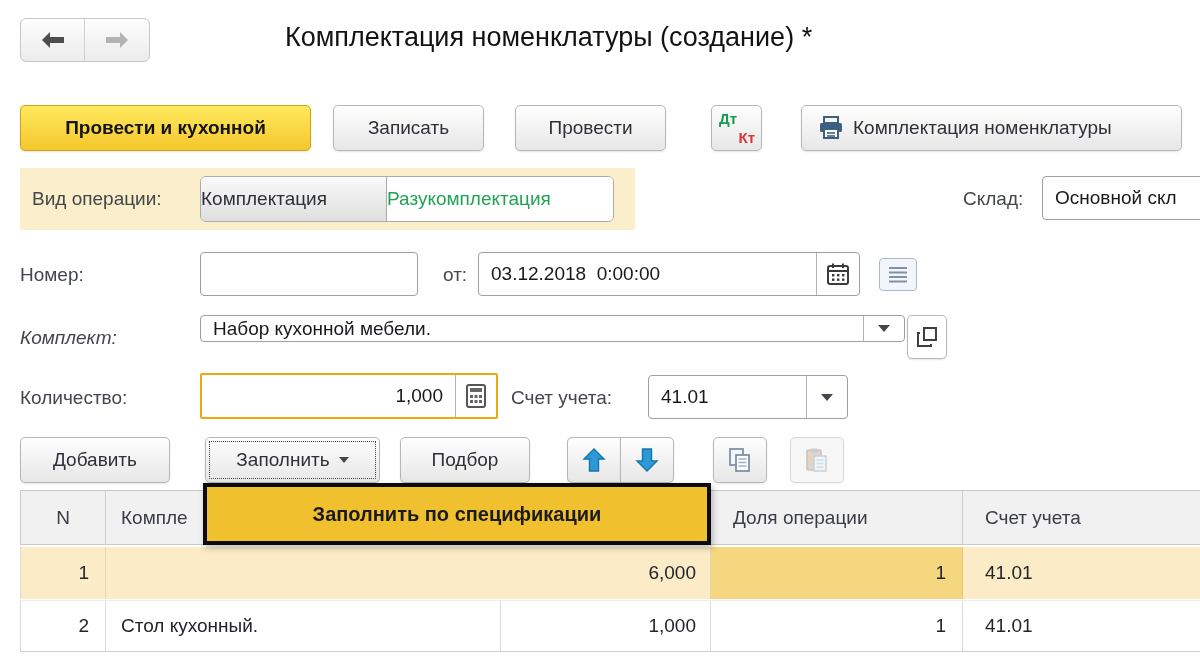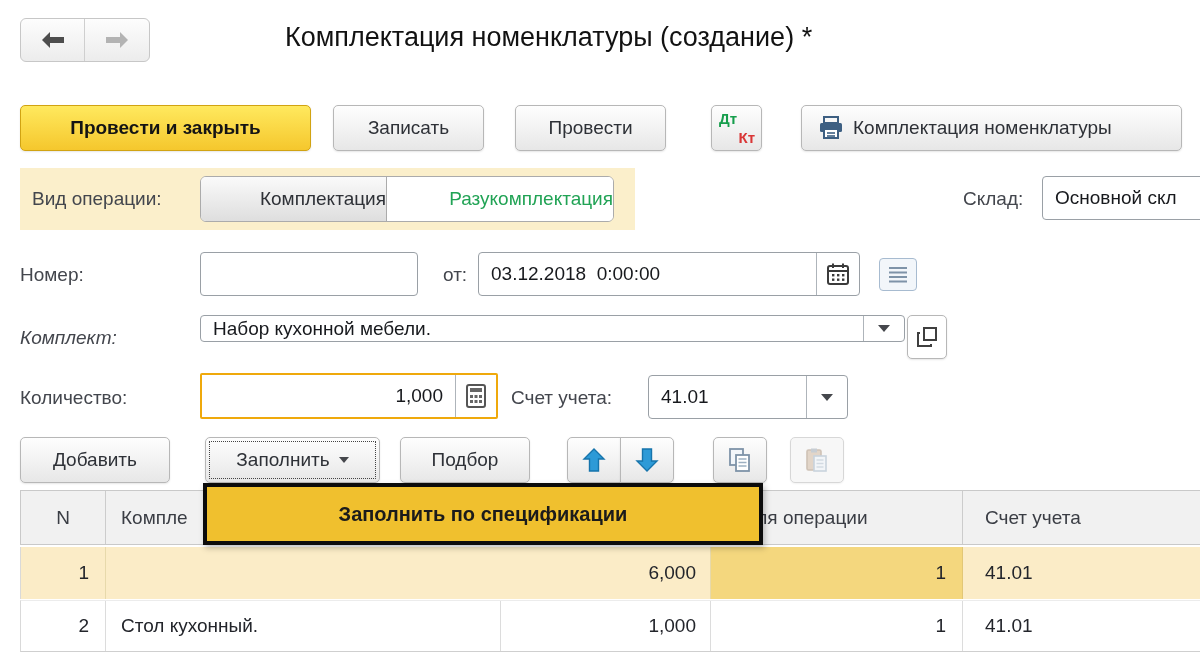--- a/index.html
+++ b/index.html
@@ -18,21 +18,21 @@
            display:flex; align-items:center; font-size:19px; color:#17191d; overflow:hidden; }
   .input .txt { padding:0 12px; white-space:pre; }
   .seg-div { width:1px; background:#aeb4ba; align-self:stretch; }
   .seg { display:flex; align-items:center; justify-content:center; align-self:stretch; cursor:pointer; }
   .caret { width:0; height:0; border-left:6px solid transparent; border-right:6px solid transparent;
            border-top:7px solid #45474c; }
   .navgrp { display:flex; background:linear-gradient(#fdfdfd,#ececec); border:1px solid #c7c7c7;
             border-radius:6px; overflow:hidden; }
   .navcell { width:64px; height:42px; display:flex; align-items:center; justify-content:center; cursor:pointer; }
   .toggle { display:flex; background:#fff; border:1px solid #ababab; border-radius:6px; overflow:hidden; }
-  .tg-opt { display:flex; align-items:center; justify-content:flex-end; font-size:19px; height:44px; cursor:pointer;padding-left:8px; }
+  .tg-opt { display:flex; align-items:center; justify-content:flex-start; font-size:19px; height:44px; cursor:pointer; }
   .tg-sel { background:linear-gradient(#fafafa,#dedede); color:#2e3137; border-right:1px solid #ababab; }
   .tg-alt { background:#fff; color:#21a355; }
   .hcell, .bcell { position:absolute; top:0; height:100%; display:flex; align-items:center;
                    font-size:19px; overflow:hidden; white-space:nowrap; }
   .hcell { color:#3a3d44; border-right:1px solid #cccccc; }
   .bcell { color:#23252b; border-right:1px solid #dcdcdc; }
   .ralign { justify-content:flex-end; }
   .menu-pop { background:#f0c02e; border:4px solid #0c0c0c; display:flex; align-items:center;
               justify-content:center; font-size:20px; font-weight:600; color:#1b1b1b;
               box-shadow:2px 3px 6px rgba(0,0,0,.25); cursor:pointer; }
@@ -57,21 +57,21 @@
         <svg width="26" height="22" viewBox="0 0 26 22">
             <path d="M16 3 L16 8 L2 8 L2 14 L16 14 L16 19 L24 11 Z" fill="#b3b3b3"></path>
           </svg>
       </span>
     </div>
   </div>
 
   <div class="abs" style="left:255px; top:22px; font-size:27px; color:#121212;margin-left:30px;">Комплектация номенклатуры (создание) *</div>
 
   <div class="abs btn btn-yellow" style="left:20px; top:105px; width:291px; height:46px;">
-    <span>Провести и закрыть</span>
+    <span>Провести и кухонной</span>
   </div>
   <div class="abs btn" style="left:333px; top:105px; width:151px; height:46px;">
     <span>Записать</span>
   </div>
   <div class="abs btn" style="left:515px; top:105px; width:151px; height:46px;">
     <span>Провести</span>
   </div>
   <div class="abs btn" style="left:711px; top:105px; width:51px; height:46px; position:absolute;">
     <span style="position:absolute; left:7px; top:4px; font-size:15px; font-weight:bold; color:#169e4c;">Дт</span>
     <span style="position:absolute; right:6px; bottom:4px; font-size:15px; font-weight:bold; color:#d93636;">Кт</span>
@@ -261,17 +261,17 @@
   </div>
 
   <div class="abs" style="left:20px; top:600px; width:1180px; height:52px; background:#fff; border-top:1px solid #ececec; border-bottom:1px solid #cfcfcf; border-left:1px solid #d9d9d9;">
     <div class="bcell ralign" style="left:0; width:85px; padding-right:16px;">2</div>
     <div class="bcell" style="left:85px; width:395px; padding-left:15px;">Стол кухонный.</div>
     <div class="bcell ralign" style="left:480px; width:210px; padding-right:14px;">1,000</div>
     <div class="bcell ralign" style="left:690px; width:252px; padding-right:16px;">1</div>
     <div class="bcell" style="left:942px; width:238px; padding-left:22px; border-right:none;">41.01</div>
   </div>
 
-  <div class="abs menu-pop" style="left:203px; top:483px; width:560px; height:62px; z-index:6;">
+  <div class="abs menu-pop" style="left:203px; top:483px; width:508px; height:62px; z-index:6;">
     <span>Заполнить по спецификации</span>
   </div>
 
 </div>
 
 </body></html>

